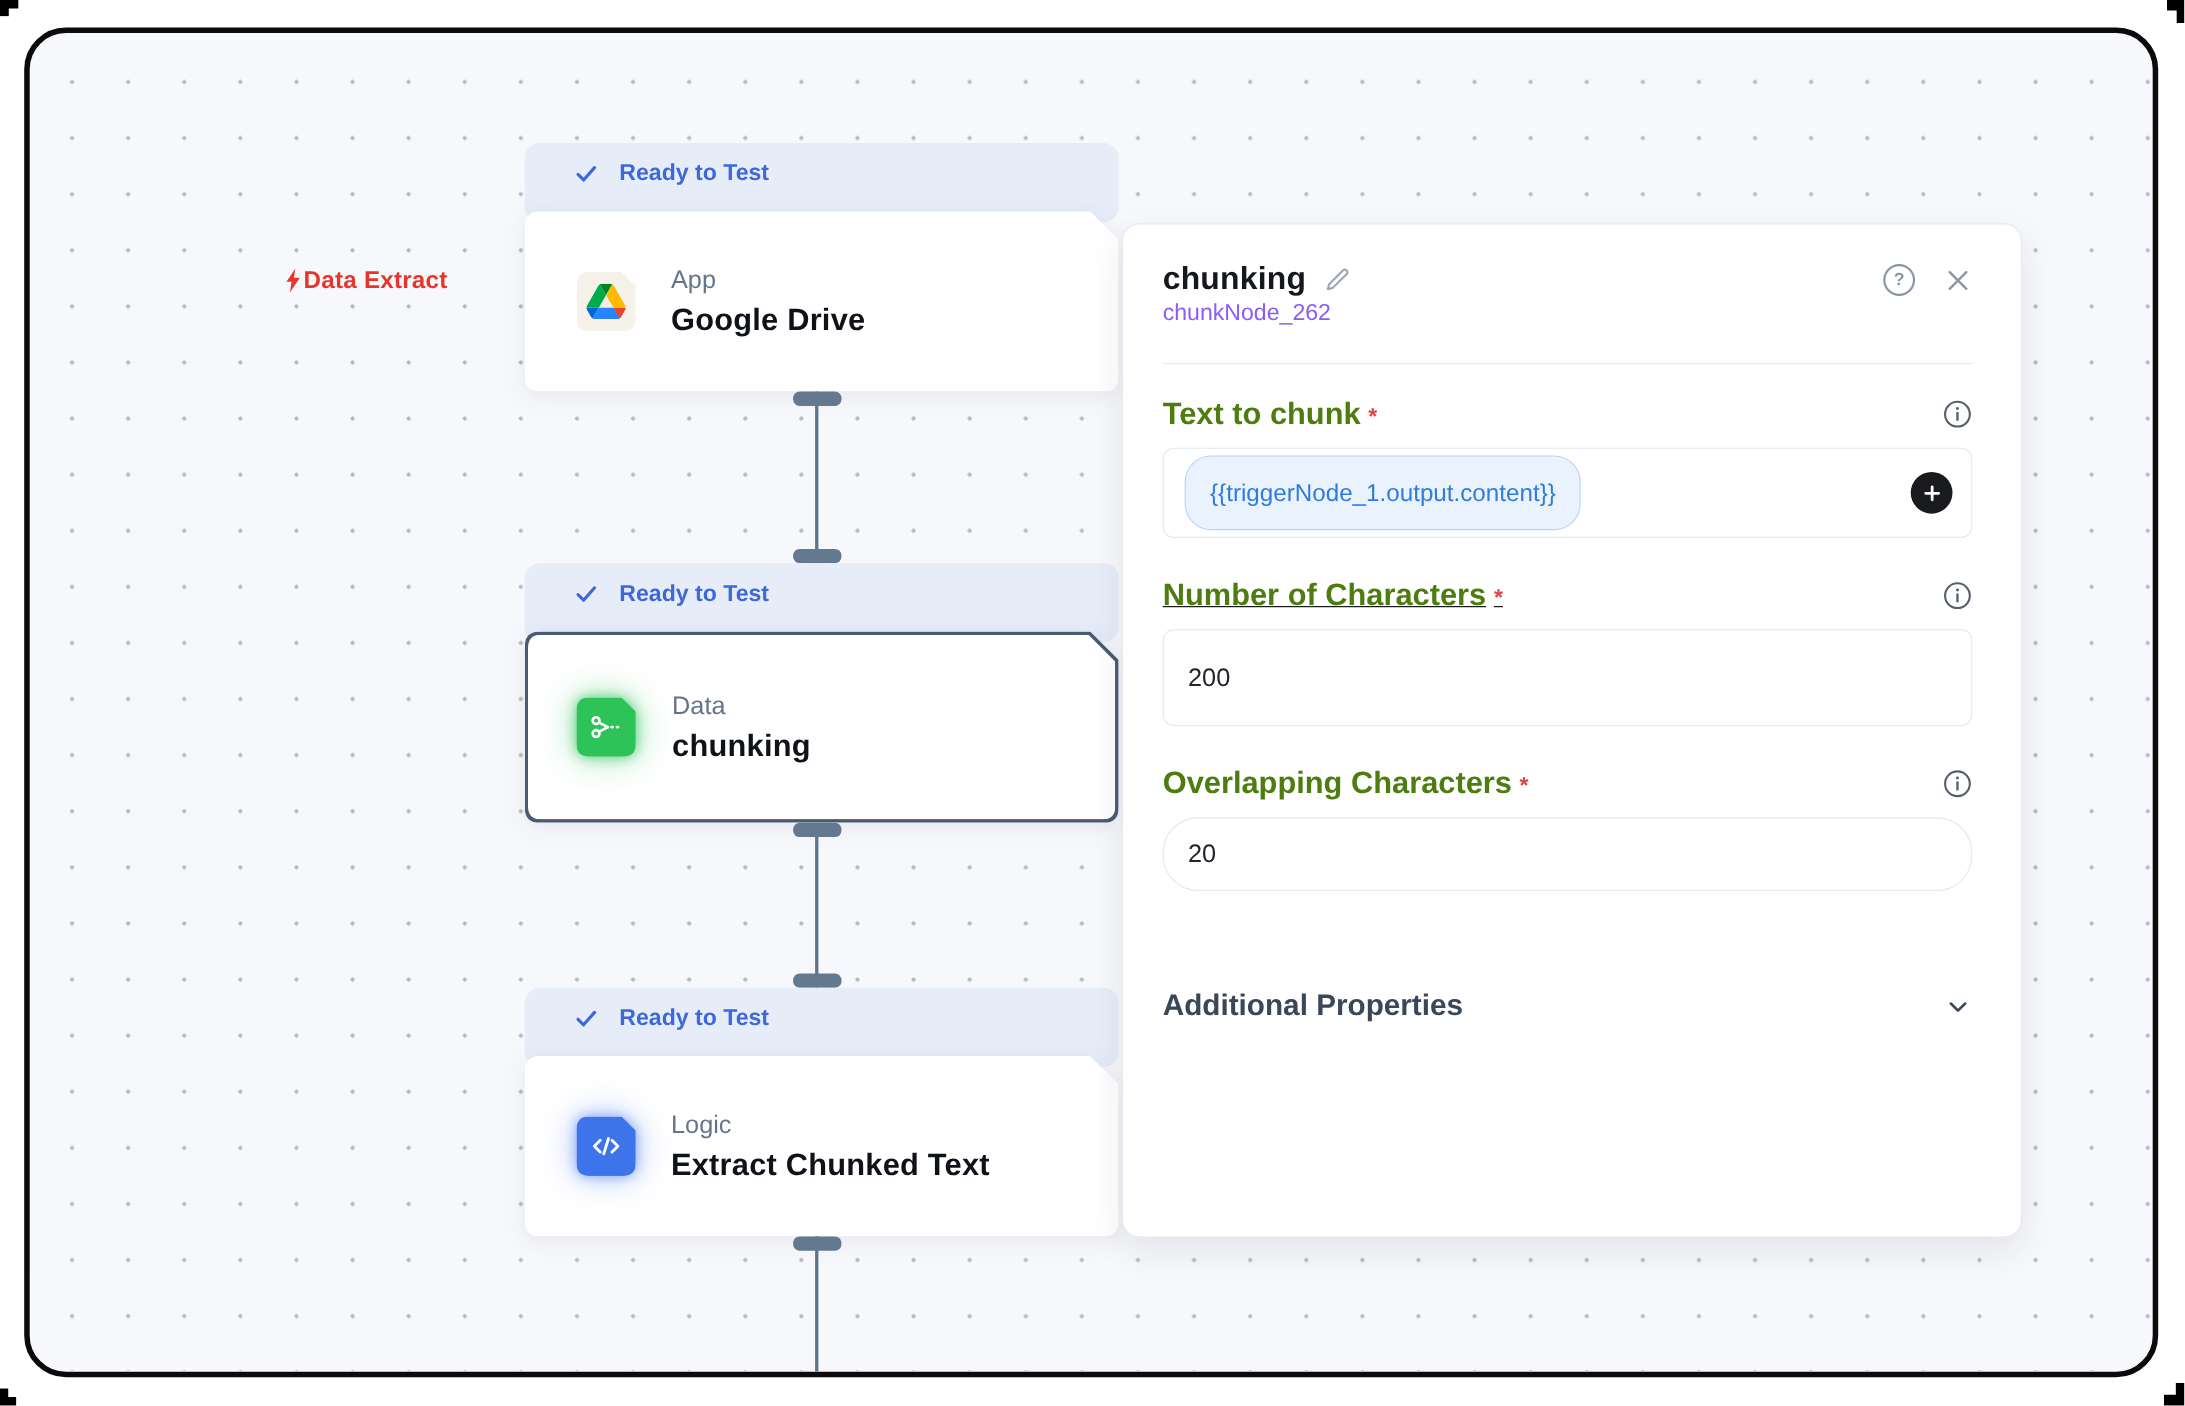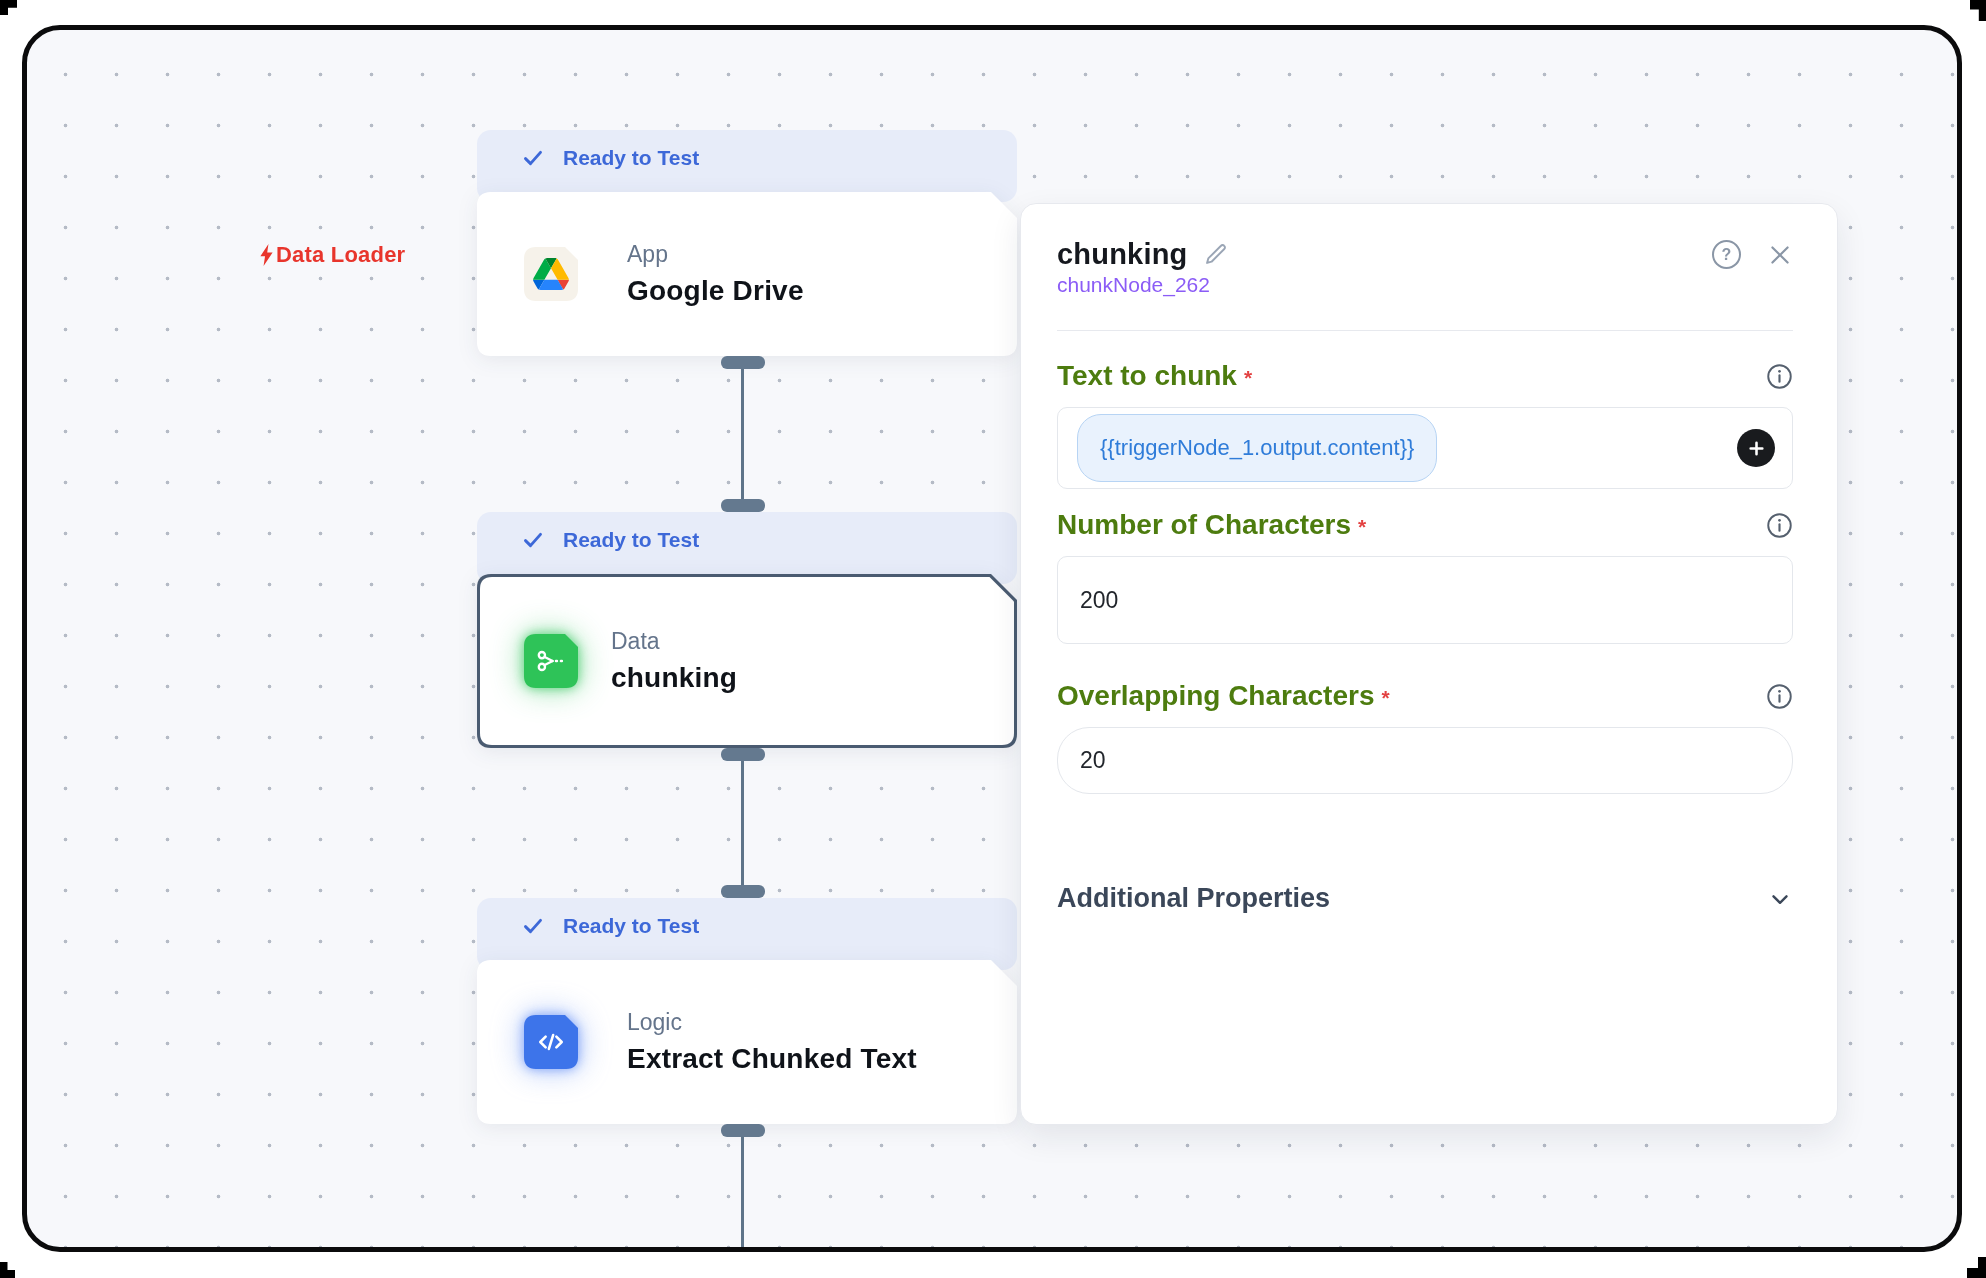--- a/index.html
+++ b/index.html
@@ -34,21 +34,21 @@
   .g1 { top:100px; } .g2 { top:482px; } .g3 { top:868px; }
 
   .badge { height:72px; margin-bottom:-10px; background:#e7ecf9; border-radius:14px;
     display:flex; align-items:flex-start; padding:16px 0 0 46px; gap:20px;
     color:#3d68d8; font-size:21px; font-weight:700; }
   .badge svg { margin-top:3px; }
 
   .cardwrap { position:relative; filter:drop-shadow(0 4px 10px rgba(25,35,60,.08)); }
   .card { position:relative; height:164px; background:#fff;
     clip-path:path('M 14 0 H 514 L 540 26 V 150 Q 540 164 526 164 H 14 Q 0 164 0 150 V 14 Q 0 0 14 0 Z');
-    display:flex; align-items:center; gap:49px; padding-left:47px; }
+    display:flex; align-items:center; gap:32px; padding-left:47px; }
   .card-outer { position:relative; height:174px; background:#4a5b71;
     clip-path:path('M 14 0 H 514 L 540 26 V 160 Q 540 174 526 174 H 14 Q 0 174 0 160 V 14 Q 0 0 14 0 Z'); }
   .card-inner { position:absolute; left:3px; top:3px; width:534px; height:168px; background:#fff;
     clip-path:path('M 12 0 H 509.5 L 534 24.5 V 156 Q 534 168 522 168 H 12 Q 0 168 0 156 V 12 Q 0 0 12 0 Z');
     display:flex; align-items:center; gap:33px; padding-left:44px; }
 
   .tile { width:54px; height:54px; flex:0 0 54px; display:flex; align-items:center; justify-content:center;
     clip-path:path('M 12 0 H 41 L 54 13 V 42 Q 54 54 42 54 H 12 Q 0 54 0 42 V 12 Q 0 0 12 0 Z'); }
   .tile-drive { background:#f6f2ea; }
   .tile-green { background:#2ec358; }
@@ -108,21 +108,21 @@
 <div class="mark mark-bl"></div>
 <div class="mark mark-br"></div>
 
 <div class="frame">
   <div class="dots"></div>
 
   <div class="flow-label">
     <svg width="17" height="22" viewBox="0 0 12 18">
         <path d="M7.6 0 L1 10 h3.8 L3.6 18 L11 7 H6.6 Z" fill="#e8352c"></path>
       </svg>
-    <span>Data Loader</span>
+    <span>Data Extract</span>
   </div>
 
   <div class="group g1">
     <div class="badge">
       <svg width="20" height="18" viewBox="0 0 16 14" fill="none">
           <polyline points="2 7.5 6 11.5 14 2.5" stroke="#3d68d8" stroke-width="2.3" stroke-linecap="round" stroke-linejoin="round"></polyline>
         </svg>
       <span>Ready to Test</span>
     </div>
     <div class="cardwrap">
@@ -251,21 +251,21 @@
     <div class="input-box input-lg">
       <span class="pill">{{triggerNode_1.output.content}}</span>
       <span class="plus-btn">
         <svg width="17" height="17" viewBox="0 0 16 16" fill="none" stroke="#ffffff" stroke-width="2.4" stroke-linecap="round">
             <path d="M8 2.5v11M2.5 8h11"></path>
           </svg>
       </span>
     </div>
 
     
-    <div class="field-label-row" style="margin-top:20px;">
+    <div class="field-label-row" style="margin-top:36px;text-decoration:underline;">
       <span>
         <span class="field-label">Number of Characters</span><span class="req">*</span>
       </span>
       <span class="info-btn">
         <svg width="27" height="27" viewBox="0 0 24 24" fill="none">
             <circle cx="12" cy="12" r="10" stroke="#55606e" stroke-width="1.7"></circle>
             <line x1="12" y1="11" x2="12" y2="16.6" stroke="#55606e" stroke-width="1.9" stroke-linecap="round"></line>
             <circle cx="12" cy="7.4" r="1.2" fill="#55606e"></circle>
           </svg>
       </span>

